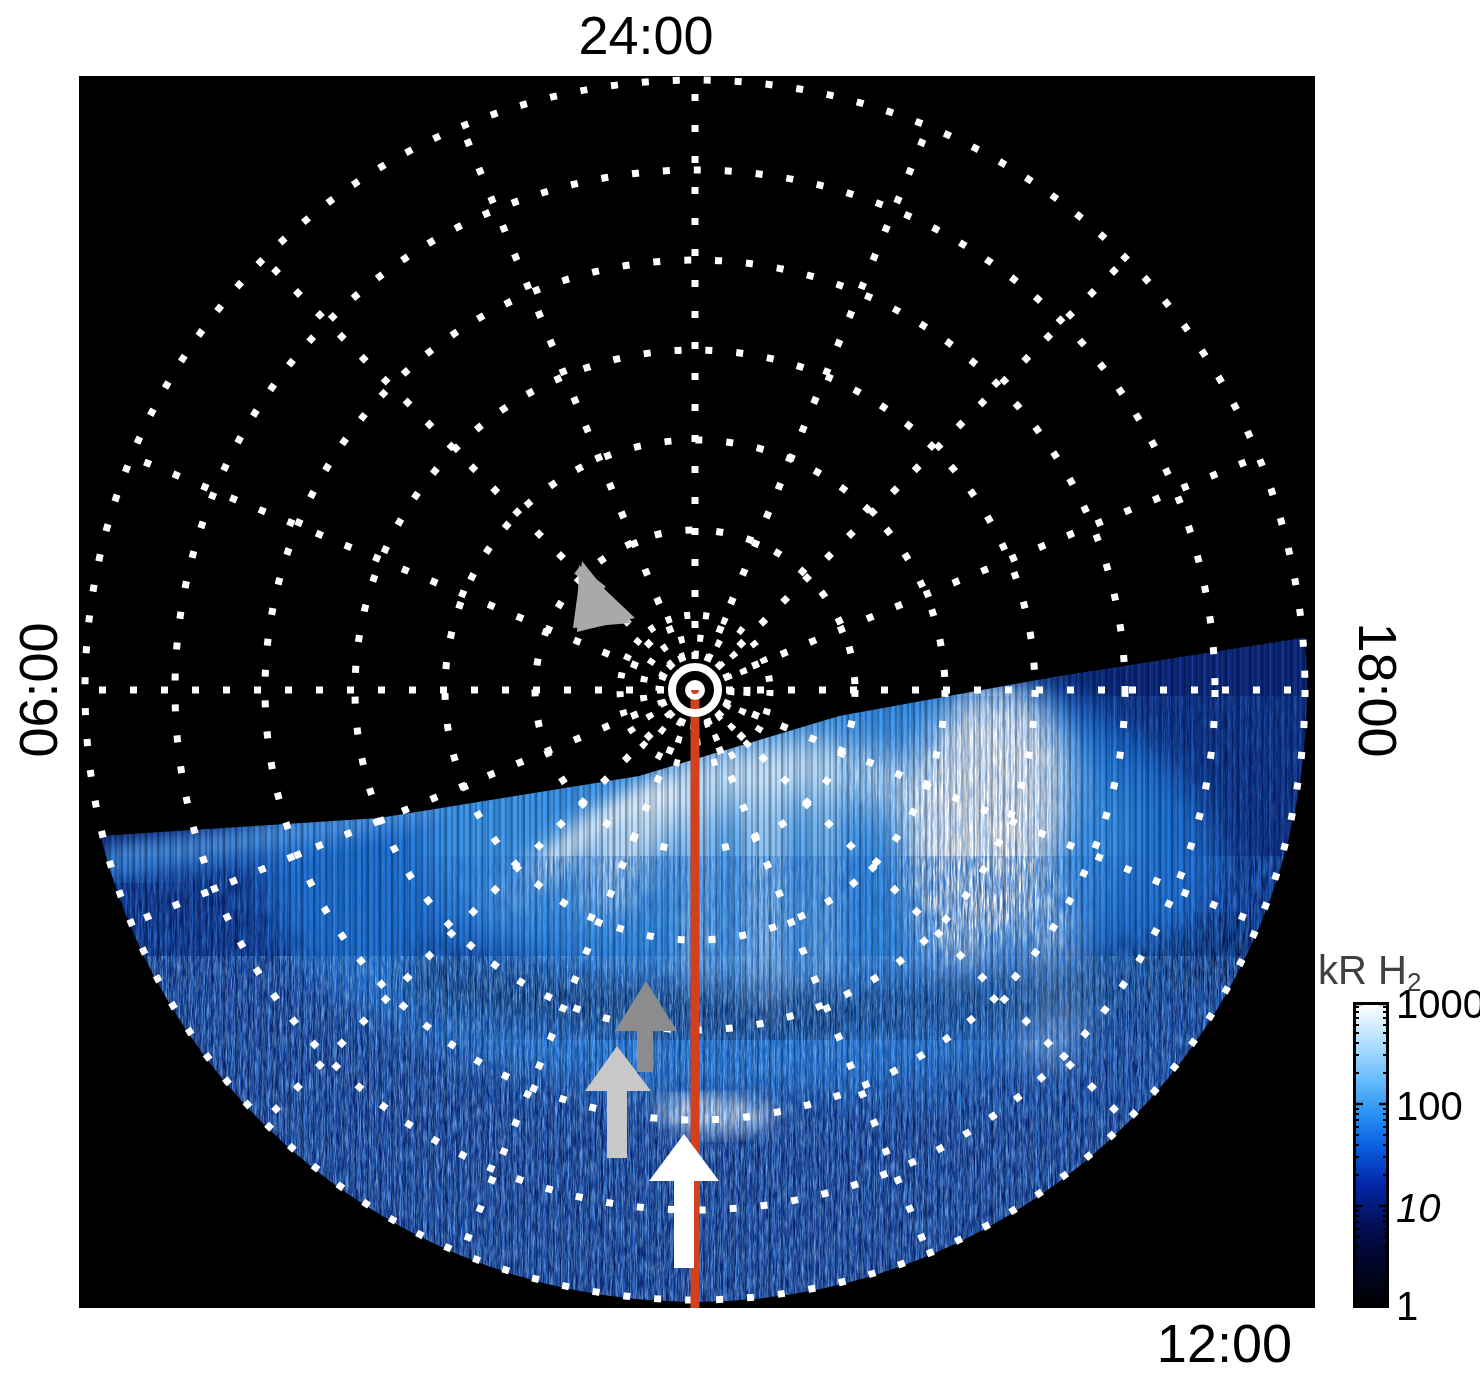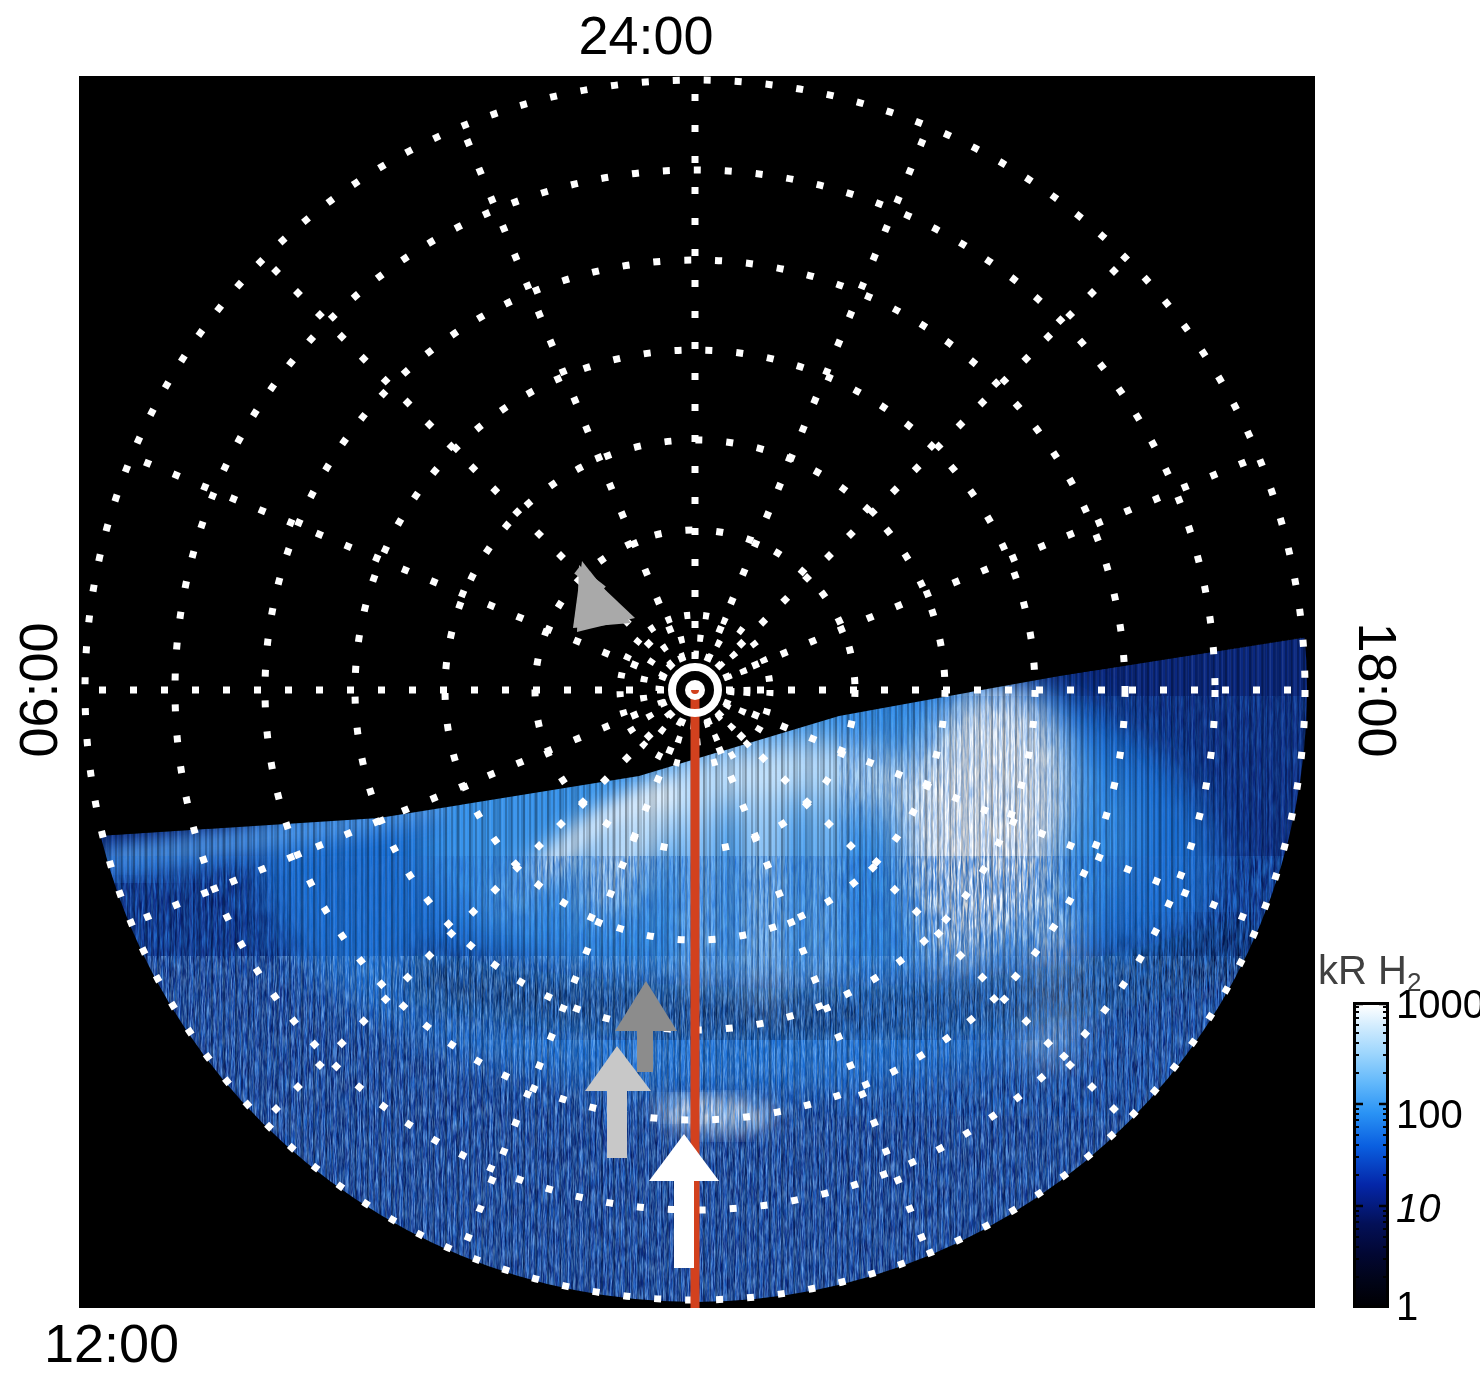--- a/index.html
+++ b/index.html
@@ -32,24 +32,23 @@
     letter-spacing: 0px;
     white-space: nowrap;
     line-height: 1;
   }
   #label-top {
     left: 0; right: 0;
     top: 8px;
     text-align: center;
   }
   #label-bottom {
-    left: 0; right: 16px;
+    left: 0; right: 0;
     top: 1316px;
-    text-align: left;
-    padding-left: 44px;
+    text-align: right;
   }
   #label-left {
     left: -42px;
     top: 690px;
     transform: translateY(-50%) rotate(-90deg);
     transform-origin: center center;
     width: 160px;
     text-align: center;
   }
   #label-right {
@@ -403,18 +402,18 @@
         <line x1="0" y1="41" x2="6" y2="41"></line>
         <line x1="0" y1="31" x2="6" y2="31"></line>
         <line x1="0" y1="23" x2="6" y2="23"></line>
         <line x1="0" y1="16" x2="6" y2="16"></line>
         <line x1="0" y1="10" x2="6" y2="10"></line>
         <line x1="0" y1="5" x2="6" y2="5"></line>
       </g>
     </svg>
 
     <div class="cb-ticklabel" style="top:54px;">1000</div>
-    <div class="cb-ticklabel" style="top:164px;">100</div>
+    <div class="cb-ticklabel" style="top:156px;">100</div>
     <div class="cb-ticklabel" style="top:258px;font-style:italic;">10</div>
     <div class="cb-ticklabel" style="top:356px;">1</div>
   </div>
 
 </div>
 
 </body></html>

